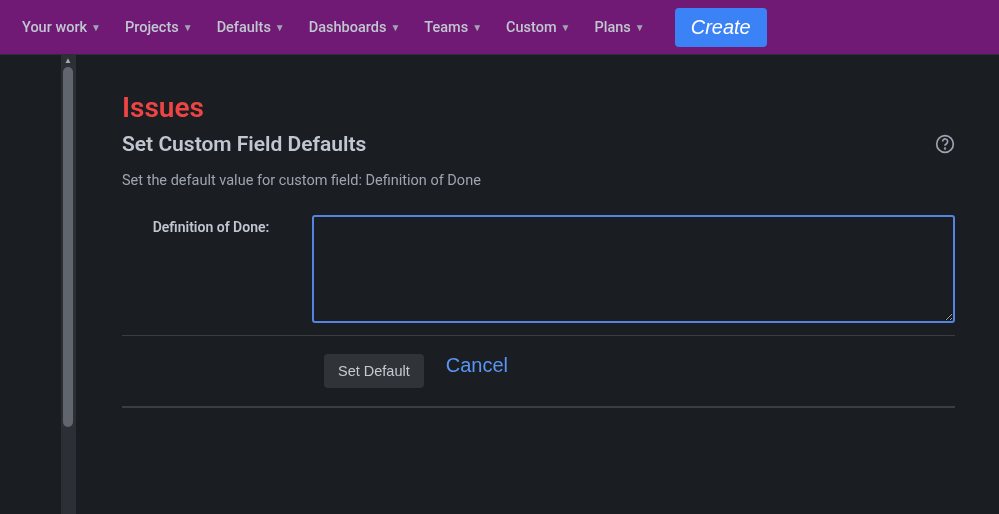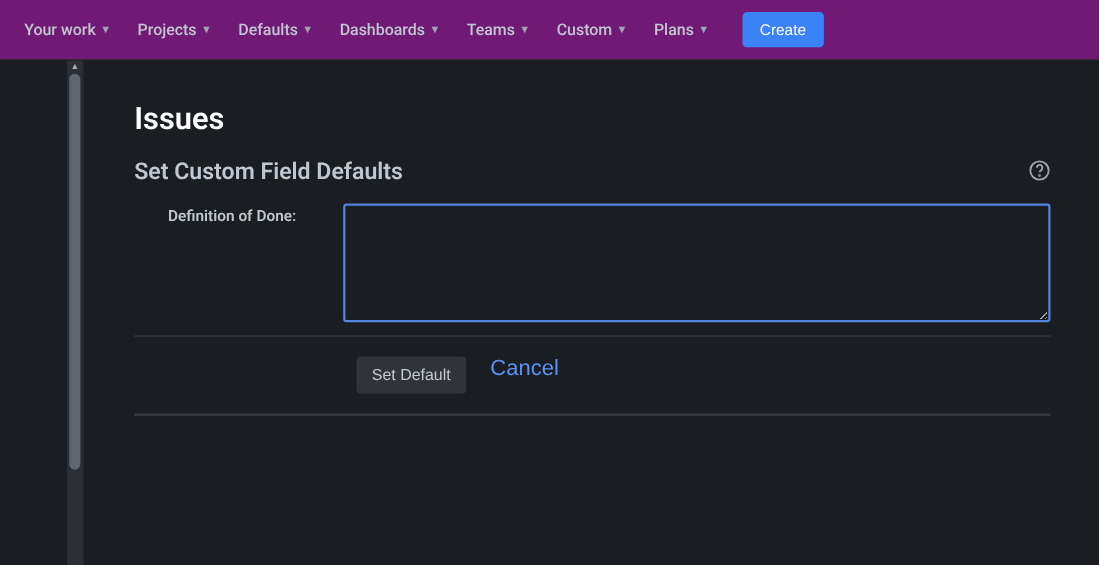--- a/index.html
+++ b/index.html
@@ -36,24 +36,25 @@
     .nav-item .chevron {
       font-size: 10px;
       color: #9fa6b2;
     }
     .create-btn {
       background: #3b82f6;
       color: #fff;
       border: none;
       border-radius: 4px;
       padding: 8px 16px;
-      font-size: 14px;
+      font-size: 20px;
       font-weight: 500;
       cursor: pointer;
       margin-left: 14px;
+      font-style: italic;
     }
     .divider-line {
       height: 1px;
       width: 100%;
       background: #2b2f36;
     }
     .layout {
       display: flex;
       height: calc(100% - 55px);
     }
@@ -88,29 +89,29 @@
       height: 360px;
       background: #61666e;
       border-radius: 5px;
     }
     .main {
       flex: 1;
       padding: 36px 44px 0 46px;
       position: relative;
     }
     .page-title {
-      color: #ffffff;
+      color: #ef4444;
       font-size: 28px;
       font-weight: 600;
-      margin-bottom: 21px;
+      margin-bottom: 8px;
     }
     .section-row {
       display: flex;
       justify-content: space-between;
-      align-items: flex-start;
+      align-items: center;
       margin-bottom: 16px;
     }
     .section-title {
       color: #c1c7d0;
       font-size: 21px;
       font-weight: 600;
     }
     .help-icon {
       width: 20px;
       height: 20px;
@@ -239,20 +240,21 @@
       <h2 class="section-title">Set Custom Field Defaults</h2>
       <div class="help-icon">
         <svg viewBox="0 0 24 24" fill="none" stroke="#9ea5b0" stroke-width="2">
           <circle cx="12" cy="12" r="10"></circle>
           <path d="M9.1 9a3 3 0 1 1 5.8 1c0 2-3 2.5-3 4"></path>
           <circle cx="12" cy="17.5" r="0.5" fill="#9ea5b0"></circle>
         </svg>
       </div>
     </div>
 
+    <div class="section-desc">Set the default value for custom field: Definition of Done</div>
 
     <div class="form-row">
       <div class="form-label">Definition of Done:</div>
       <textarea class="form-textarea" style=""></textarea>
     </div>
 
     <div class="hr"></div>
 
     <div class="actions-row">
       <button class="btn-default">Set Default</button>

